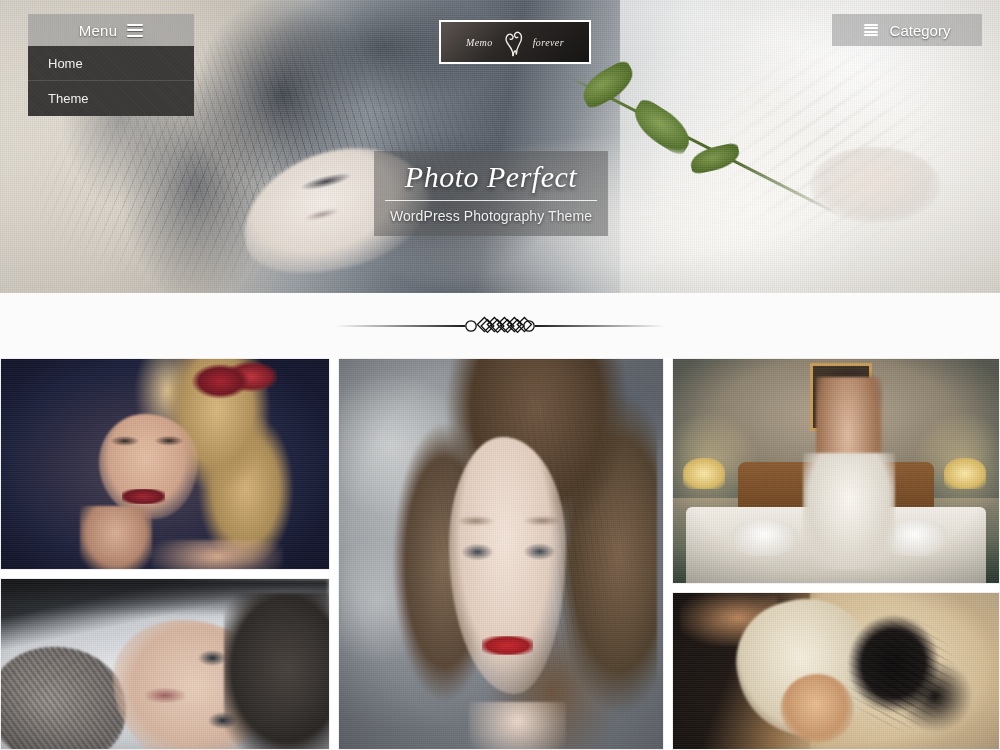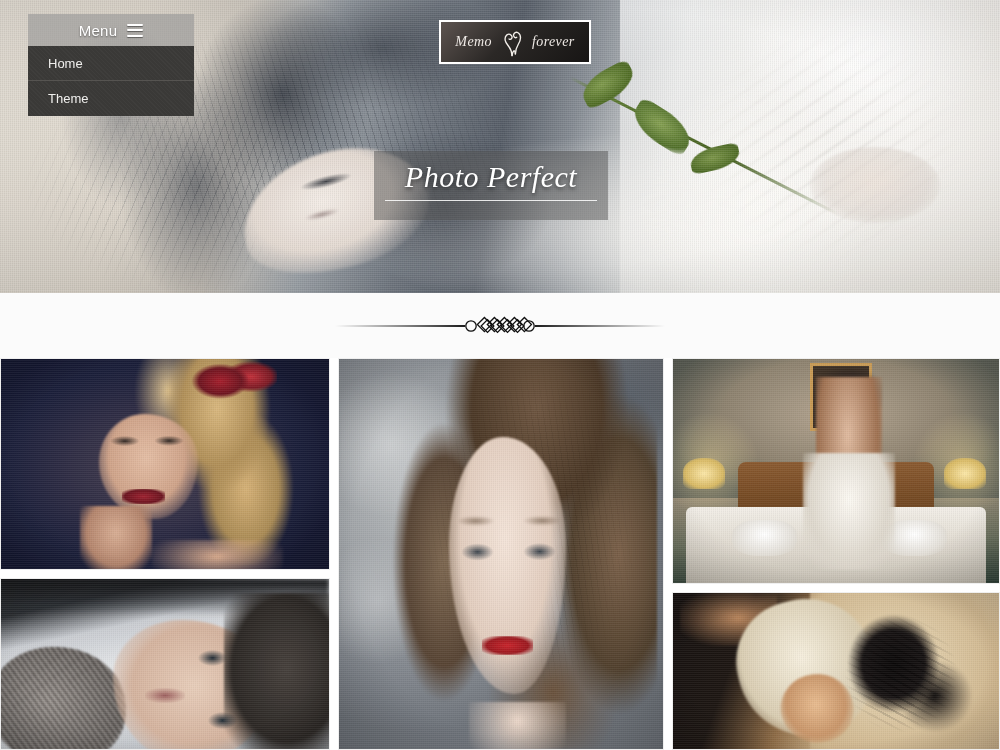--- a/index.html
+++ b/index.html
@@ -137,21 +137,21 @@
   .cat-icon i { display:block; height:2px; background:#fff; border-radius:1px; }
   .cat-label { color:#fff; font-size:15px; text-shadow:0 1px 2px rgba(0,0,0,.5); }
 
   
   .logo { position:absolute; left:409px; top:20px; width:182px; z-index:30; }
   .logo-top { position:relative; margin:0 0 0 30px; width:152px; height:44px;
      border:2px solid #fff;
      background:linear-gradient(135deg,#5d5450 0%,#2b2826 45%,#171514 100%);
      display:flex; align-items:center; justify-content:center; }
   .logo-top-inner { display:flex; align-items:center; gap:3px; }
-  .logo-memo, .logo-forever { color:#efeae6; font-size:14px;
+  .logo-memo, .logo-forever { color:#efeae6; font-size:10px;
      font-family:"Liberation Serif", serif; font-style:italic; letter-spacing:.4px; }
   .logo-swirl { width:34px; height:34px; }
   .logo-band { position:relative; margin-top:2px; width:182px; height:30px;
      display:flex; align-items:center; justify-content:center; }
   .logo-band-body { position:absolute; left:30px; right:30px; top:0; bottom:0;
      border:2px solid #fff;
      background:linear-gradient(180deg,#4c4442 0%,#2b2725 100%); }
   .logo-band .tail { position:absolute; top:0; width:34px; height:30px;
      background:linear-gradient(180deg,#4c4442,#2b2725); border:2px solid #fff; }
   .logo-band .tail.left { left:0; clip-path:polygon(0 0,100% 0,100% 100%,0 100%,42% 50%); }
@@ -407,20 +407,29 @@
       <div class="menu-list">
         <div class="menu-item">
           <span>Home</span>
         </div>
         <div class="menu-item">
           <span>Theme</span>
         </div>
       </div>
     </nav>
 
+    <div class="category">
+      <span class="cat-icon">
+        <i></i>
+          <i></i>
+          <i></i>
+          <i></i>
+      </span>
+      <span class="cat-label">Category</span>
+    </div>
 
     <div class="logo">
       <div class="logo-top">
         <span class="logo-top-inner">
           <span class="logo-memo">Memo</span>
           <span class="logo-swirl">
             <svg viewBox="0 0 40 40" width="34" height="34">
               <g fill="none" stroke="#f2eee9" stroke-width="1.6" stroke-linecap="round">
                 <path d="M20 36 C20 26 13 24 12 18 C11 12 16 9 19 12 C21.5 14.5 19 18 16.5 16.5"></path>
                 <path d="M24 34 C24 24 30 22 30 15 C30 9 25 7 22.5 10 C20.5 12.5 23 16 25.5 14.5"></path>
@@ -429,20 +438,21 @@
             </svg>
           </span>
           <span class="logo-forever">forever</span>
         </span>
       </div>
     </div>
 
     <div class="hero-caption">
       <div class="caption-title">Photo Perfect</div>
       <div class="caption-rule"></div>
+      <div class="caption-sub">WordPress Photography Theme</div>
     </div>
   </div>
 
   <div class="divider-band">
     <div class="divider">
       <span class="line l"></span>
       <span class="line r"></span>
       <svg width="74" height="26" viewBox="0 0 74 26">
         <g fill="none" stroke="#111" stroke-width="1.3">
           <circle cx="8" cy="13" r="5.2"></circle>

